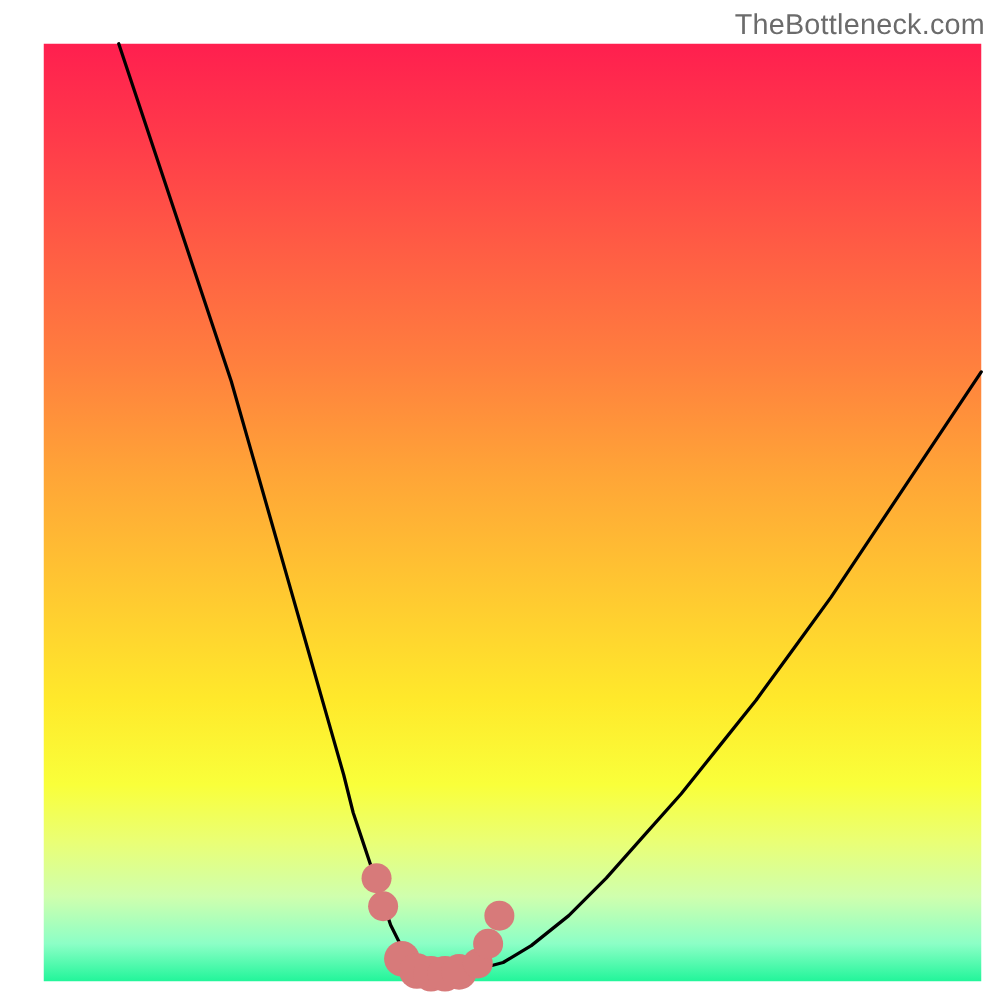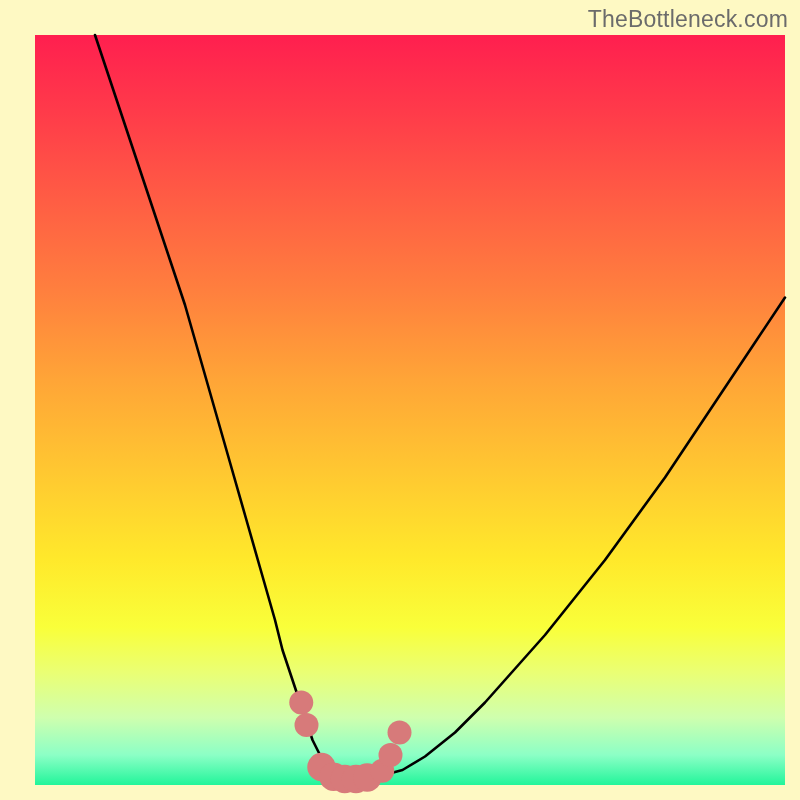--- a/index.html
+++ b/index.html
@@ -10,21 +10,21 @@
     overflow: hidden;
     background: #000;
     font-family: Arial, Helvetica, sans-serif;
   }
   .frame {
     position: absolute;
     left: 0;
     top: 0;
     width: 800px;
     height: 800px;
-    background: #fef9c3;
+    background: #ffffff;
     text-align: right;
   }
   .plot-area {
     position: absolute;
     left: 35px;
     top: 35px;
     width: 750px;
     height: 750px;
     background: linear-gradient(
       to bottom,

